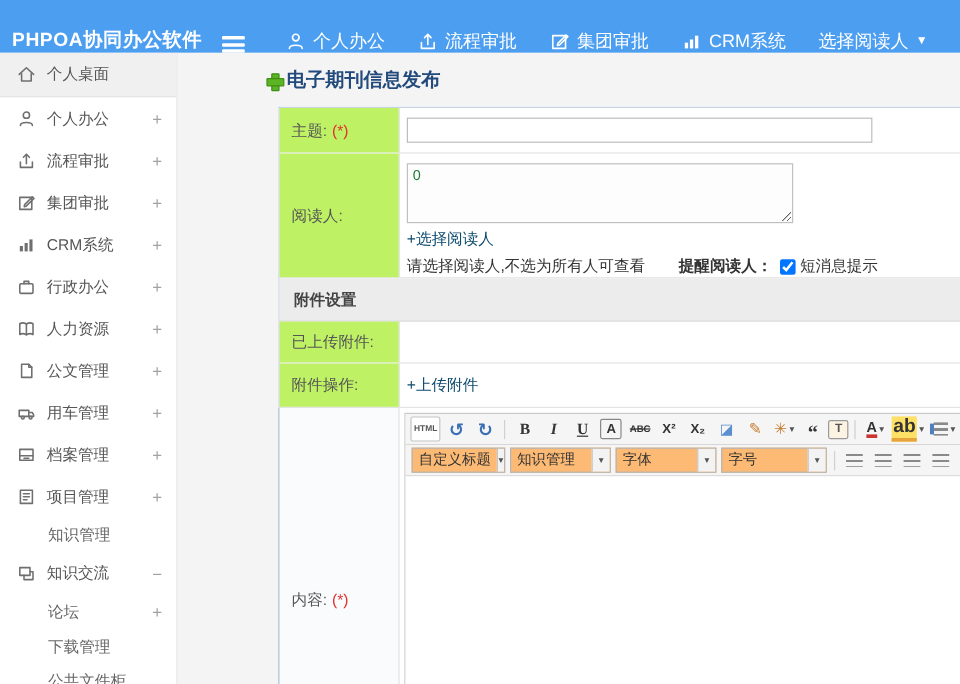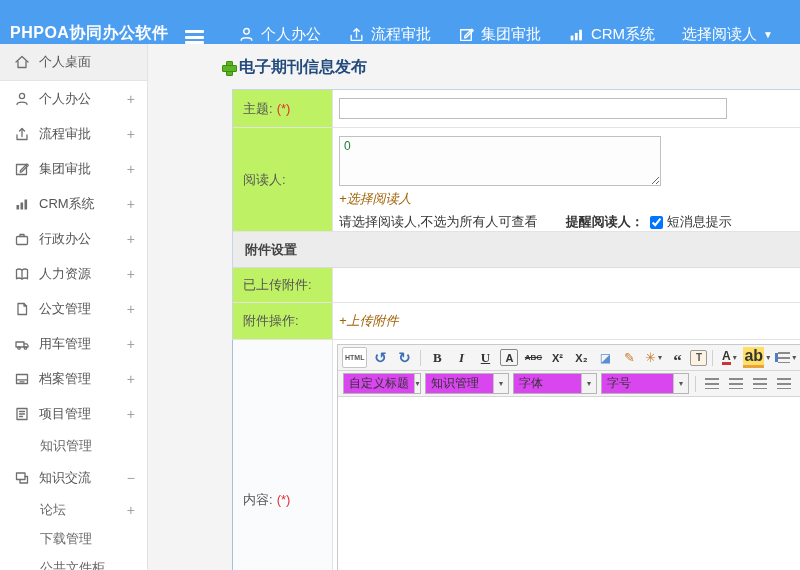--- a/index.html
+++ b/index.html
@@ -41,21 +41,21 @@
   .form-table { margin-left:84px; width:600px; background:#fff; border:1px solid #c9d5e0; border-bottom:none; font-size:13px; color:#444; }
   .frow { display:flex; border-bottom:1px solid #e3e3e3; }
   .flabel { width:100px; flex:none; background:#bef264; border-right:1px solid #e3e3e3; padding-left:10px; display:flex; align-items:center; color:#555; }
   .fval { flex:1; display:flex; align-items:center; padding-left:6px; }
   .req { color:#e23030; margin-left:4px; }
   .row-subject { height:38px; }
   .row-subject input { width:388px; height:21px; border:1px solid #bdbdbd; padding:0 4px; font-size:13px; }
   .row-readers { height:104px; }
   .row-readers .fval { flex-direction:column; align-items:flex-start; justify-content:flex-start; padding-top:8px; }
   .row-readers textarea { width:322px; height:55px; border:1px solid #c0c0c0; background:#fdfdfd; resize:both; font-size:12px; color:#1e7e34; padding:2px 4px; font-family:"Liberation Sans",sans-serif; }
-  .choose-link,.upload-link { color:#a16207; text-decoration:none; font-size:13px; margin-top:4px; display:inline-block; cursor:pointer;font-style:italic; }
+  .choose-link,.upload-link { color:#0c4a6e; text-decoration:none; font-size:13px; margin-top:4px; display:inline-block; cursor:pointer; }
   .readers-note { margin-top:5px; display:flex; align-items:center; font-size:13px; color:#333; }
   .remind-label { font-weight:bold; margin-left:28px; }
   .readers-note input[type=checkbox] { margin:0 4px 0 6px; width:13px; height:13px; }
   .fsection { height:36px; background:#ececec; border-bottom:1px solid #dcdcdc; display:flex; align-items:center; padding-left:12px; font-weight:bold; color:#444; }
   .row-uploaded { height:35px; }
   .row-attachops { height:37px; }
   .row-attachops .upload-link { margin-top:0; }
   .row-content { height:320px; border-left:1px solid #a8c0d4; margin-left:-1px; }
   .row-content .flabel { background:#fafbfc; }
   .row-content .fval { align-items:stretch; padding:4px; }
@@ -76,21 +76,21 @@
   .t-blue2 { color:#5b8fd0; font-size:12px; }
   .t-orange { color:#c77a2b; font-size:13px; }
   .t-quote { font-family:"Liberation Serif",serif; font-size:17px; font-weight:bold; line-height:10px; padding-top:6px; }
   .t-box2 { border:1px solid #999; background:#fdf3e3; font-size:10px; font-weight:bold; min-width:17px; height:16px; color:#555; }
   .t-fcolor span.g { border-bottom:3px solid #cc3333; line-height:11px; font-weight:bold; font-size:12px; }
   .t-hl span.g { background:#ffe066; font-size:16px; font-weight:bold; padding:0 1px; border-bottom:3px solid #e8a33d;text-align:center; }
   .t-caret { font-size:8px; color:#555; margin-left:2px; }
   .k-ico { display:inline-block; width:14px; height:11px; }
   .k-align-left,.k-align-center,.k-align-right,.k-align-justify,.k-list-ol,.k-list-ul { background:repeating-linear-gradient(#8a8a8a 0 2px, transparent 2px 5px); }
   .k-list-ol,.k-list-ul { width:12px; box-shadow:-4px 0 0 -1px #4d7fbf; margin-left:4px; }
-  .selbox { display:inline-flex; align-items:center; height:21px; border:1px solid #b5b5b5; background:#d946ef; margin:0 2px; cursor:pointer; }
+  .selbox { display:inline-flex; align-items:center; height:21px; border:1px solid #b5b5b5; background:#fdba74; margin:0 2px; cursor:pointer; }
   .selbox .sel-label { font-size:12px; color:#333; padding:0 5px; flex:1; white-space:nowrap; }
   .selbox .sel-arrow { width:15px; height:100%; border-left:1px solid #c5c5c5; background:#f3f3f3; display:flex; align-items:center; justify-content:center; font-size:8px; color:#555; }
   .editor-body { flex:1; background:#fff; }
 </style>
 </head>
 <body>
 
 <div class="topbar">
   <div class="brand">PHPOA协同办公软件</div>
   <div class="hamburger">

